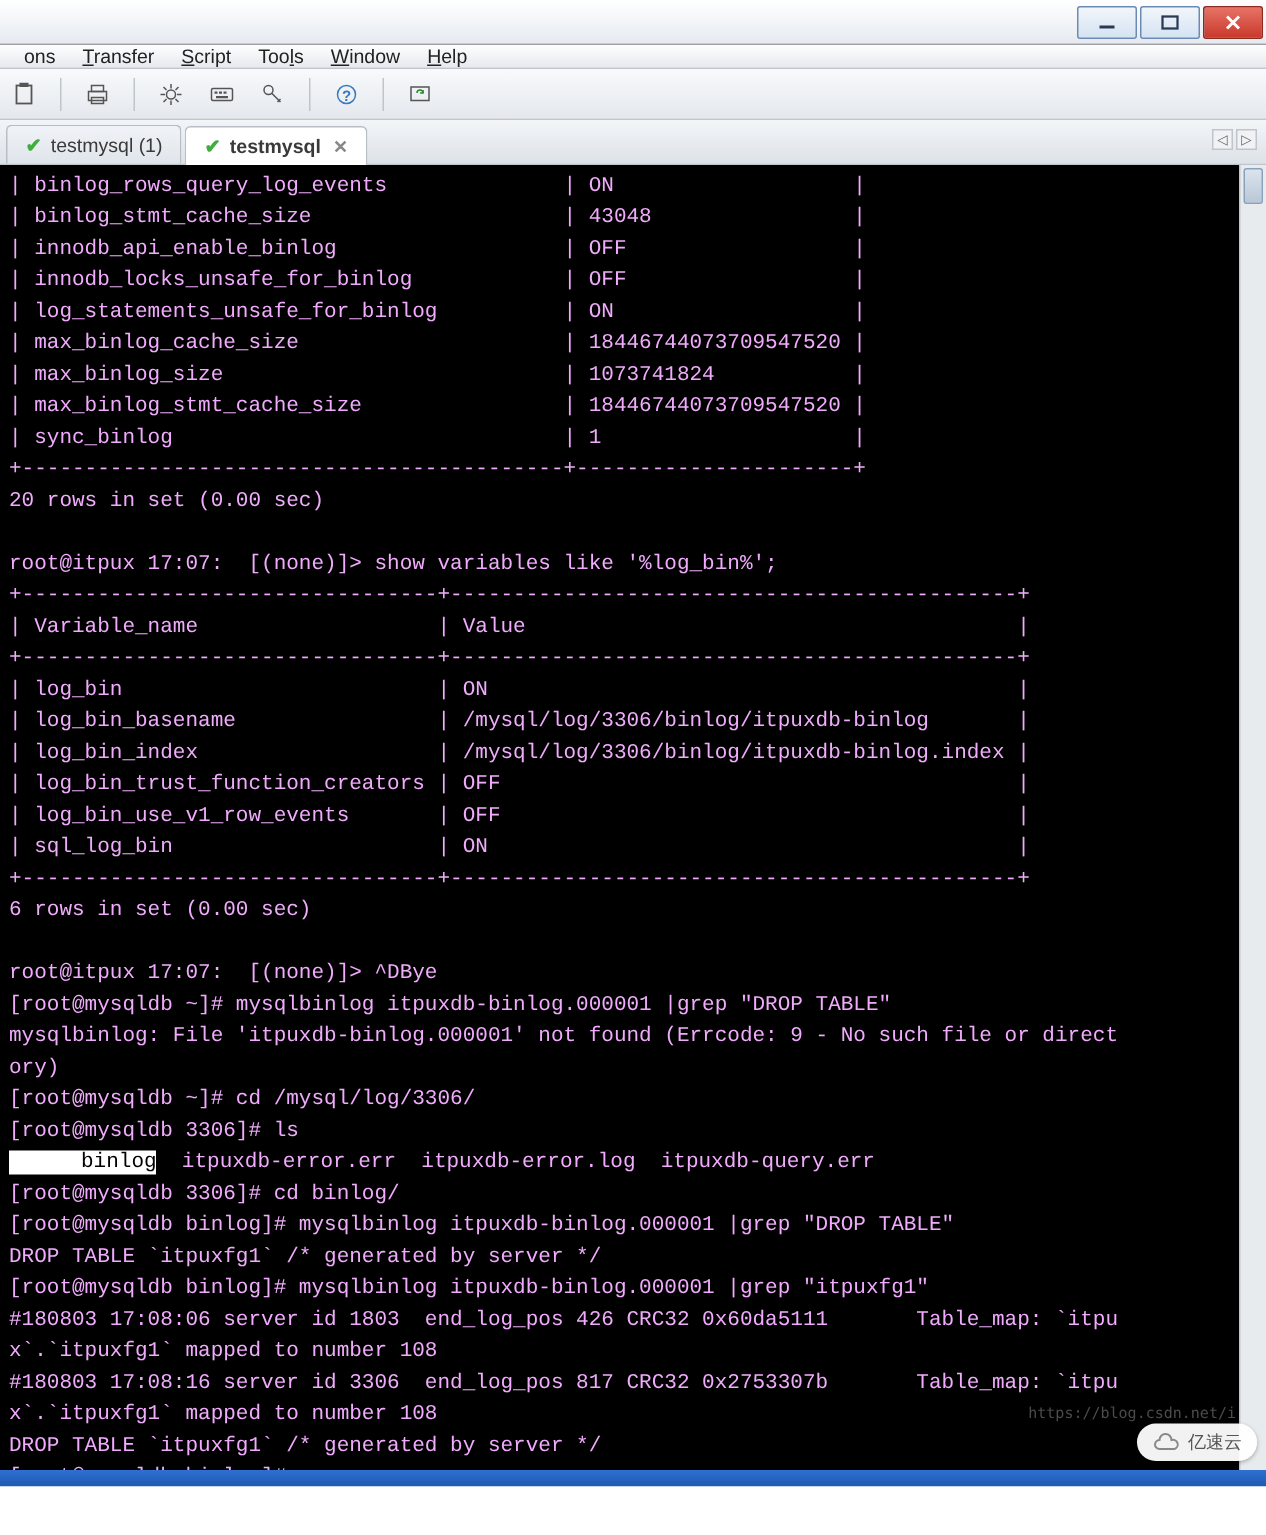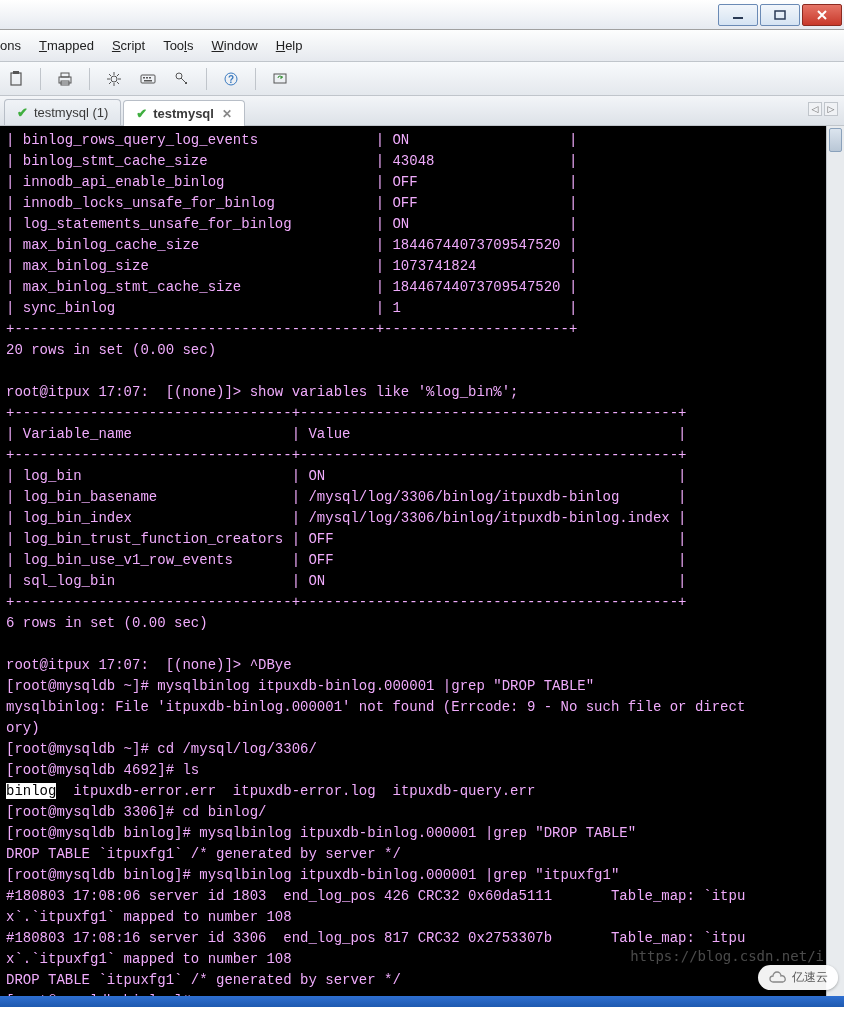--- a/index.html
+++ b/index.html
@@ -3,44 +3,44 @@
 <meta charset="utf-8">
 <style>
 * { margin: 0; padding: 0; box-sizing: border-box; }
 body { font-family: "Segoe UI", Tahoma, sans-serif; font-size: 13px; background: #fff; width: 844px; overflow: hidden; }
 
 .titlebar { height: 30px; background: linear-gradient(#fff, #e6eaf0); border-bottom: 1px solid #a0a0a0; display: flex; justify-content: flex-end; align-items: center; padding: 0 2px; }
 .winbtn { width: 40px; height: 22px; margin-left: 2px; display: flex; align-items: center; justify-content: center; border: 1px solid #6a8ab5; background: linear-gradient(#f2f6fb, #d5e3f2); border-radius: 2px; cursor: pointer; }
 .winbtn.close { background: linear-gradient(#e67466, #c8392b); border-color: #8c2a20; }
 .winbtn svg { display: block; }
 
-.menubar { height: 32px; background: linear-gradient(#fdfefe, #e6e9ee); border-bottom: 1px solid #c0c5cb; display: flex; align-items: center; padding: 0 0; gap: 18px; color: #222; }
+.menubar { height: 16px; background: linear-gradient(#fdfefe, #e6e9ee); border-bottom: 1px solid #c0c5cb; display: flex; align-items: center; padding: 0 16px; gap: 18px; color: #222; }
 .menubar span { cursor: pointer; }
 .menubar span u { text-decoration: underline; }
 
 .toolbar { height: 34px; background: linear-gradient(#f8fafc, #e4e8ed); border-bottom: 1px solid #c0c5cb; display: flex; align-items: center; padding: 0 6px; gap: 14px; }
 .tb-sep { width: 1px; height: 22px; background: #c0c5cb; }
 .tb-icon { width: 20px; height: 20px; display: flex; align-items: center; justify-content: center; cursor: pointer; }
 
 .tabstrip { height: 30px; background: linear-gradient(#f3f5f8, #dde2e8); display: flex; align-items: flex-end; padding: 0 4px; position: relative; border-bottom: 1px solid #c0c5cb; }
 .tab { height: 26px; padding: 0 12px; display: flex; align-items: center; gap: 6px; border: 1px solid #b8bec7; border-bottom: none; background: linear-gradient(#f0f3f7, #e0e5eb); border-radius: 4px 4px 0 0; margin-right: 2px; cursor: pointer; color: #3a3a3a; }
 .tab.active { background: #fff; font-weight: bold; position: relative; top: 1px; }
 .tab .check { color: #3fae3f; font-weight: bold; }
 .tab .close { color: #888; font-size: 12px; margin-left: 2px; }
 .tabnav { position: absolute; right: 6px; top: 6px; display: flex; gap: 2px; color: #6a6a6a; }
 .tabnav span { width: 14px; height: 14px; display: inline-flex; align-items: center; justify-content: center; border: 1px solid #c0c5cb; background: #f0f2f5; font-size: 9px; }
 
 .terminal { background: #000; color: #e6e62b; font-family: "Consolas", "Courier New", monospace; font-size: 14px; line-height: 21px; padding: 4px 6px; height: 870px; overflow: hidden; white-space: pre; position: relative; }
 .terminal .r { color: #f0abfc; }
-.terminal .sel { background: #fff; color: #000; }
+.terminal .sel { background: #fff; color: #000; padding-left: 48px; }
 .scrollbar { position: absolute; right: 0; top: 0; width: 18px; height: 100%; background: #e8ebee; border-left: 1px solid #c0c5cb; }
 .scrollbar .thumb { position: absolute; left: 2px; right: 2px; top: 2px; height: 24px; background: linear-gradient(#dbe4ee, #b9c7d6); border: 1px solid #8aa1bb; border-radius: 2px; }
 .terminal-wrap { position: relative; }
 
-.watermark { position: absolute; right: 20px; bottom: 32px; color: #6b6b6b; font-family: Consolas, monospace; font-size: 14px; opacity: 0.7; }
+.watermark { position: absolute; right: 20px; bottom: 32px; color: #6b6b6b; font-family: Consolas, monospace; font-size: 10px; opacity: 0.7; }
 .cloudbadge { position: absolute; right: 6px; bottom: 6px; background: rgba(255,255,255,0.95); border-radius: 16px; padding: 4px 10px; font-size: 12px; color: #555; display: flex; align-items: center; gap: 4px; box-shadow: 0 1px 3px rgba(0,0,0,0.3); font-family: Liberation Mono, monospace; }
 
 .taskbar { height: 11px; background: linear-gradient(#2e6fd1, #1e5ab0); display: flex; align-items: center; padding: 0 8px; gap: 26px; }
 </style>
 </head>
 <body>
 
 <div class="titlebar">
   <div class="winbtn">
     <svg width="12" height="12">
@@ -54,21 +54,21 @@
   </div>
   <div class="winbtn close">
     <svg width="12" height="12">
         <path d="M2 2 L10 10 M10 2 L2 10" stroke="#fff" stroke-width="2"></path>
       </svg>
   </div>
 </div>
 
 <div class="menubar">
   <span>ons</span>
-  <span><u>T</u><span>mapped</span></span>
+  <span><u>T</u><span>ransfer</span></span>
   <span><u>S</u><span>cript</span></span>
   <span><span>Too</span><u>l</u><span>s</span></span>
   <span><u>W</u><span>indow</span></span>
   <span><u>H</u><span>elp</span></span>
 </div>
 
 <div class="toolbar">
   <div class="tb-icon">
       <svg width="16" height="16">
         <rect x="3" y="2" width="10" height="12" fill="none" stroke="#555" stroke-width="1.2"></rect>
@@ -162,21 +162,21 @@
 <span class="r">| log_bin_use_v1_row_events       | OFF                                         |</span>
 <span class="r">| sql_log_bin                     | ON                                          |</span>
 <span class="r">+---------------------------------+---------------------------------------------+</span>
 <span class="r">6 rows in set (0.00 sec)</span>
 <span class="r"></span>
 <span class="r">root@itpux 17:07:  [(none)]&gt; ^DBye</span>
 <span class="r">[root@mysqldb ~]# mysqlbinlog itpuxdb-binlog.000001 |grep "DROP TABLE"</span>
 <span class="r">mysqlbinlog: File 'itpuxdb-binlog.000001' not found (Errcode: 9 - No such file or direct</span>
 <span class="r">ory)</span>
 <span class="r">[root@mysqldb ~]# cd /mysql/log/3306/</span>
-<span class="r">[root@mysqldb 4692]# ls</span>
+<span class="r">[root@mysqldb 3306]# ls</span>
 <span class="sel">binlog</span><span class="r">  itpuxdb-error.err  itpuxdb-error.log  itpuxdb-query.err</span>
 <span class="r">[root@mysqldb 3306]# cd binlog/</span>
 <span class="r">[root@mysqldb binlog]# mysqlbinlog itpuxdb-binlog.000001 |grep "DROP TABLE"</span>
 <span class="r">DROP TABLE `itpuxfg1` /* generated by server */</span>
 <span class="r">[root@mysqldb binlog]# mysqlbinlog itpuxdb-binlog.000001 |grep "itpuxfg1"</span>
 <span class="r">#180803 17:08:06 server id 1803  end_log_pos 426 CRC32 0x60da5111       Table_map: `itpu</span>
 <span class="r">x`.`itpuxfg1` mapped to number 108</span>
 <span class="r">#180803 17:08:16 server id 3306  end_log_pos 817 CRC32 0x2753307b       Table_map: `itpu</span>
 <span class="r">x`.`itpuxfg1` mapped to number 108</span>
 <span class="r">DROP TABLE `itpuxfg1` /* generated by server */</span>

